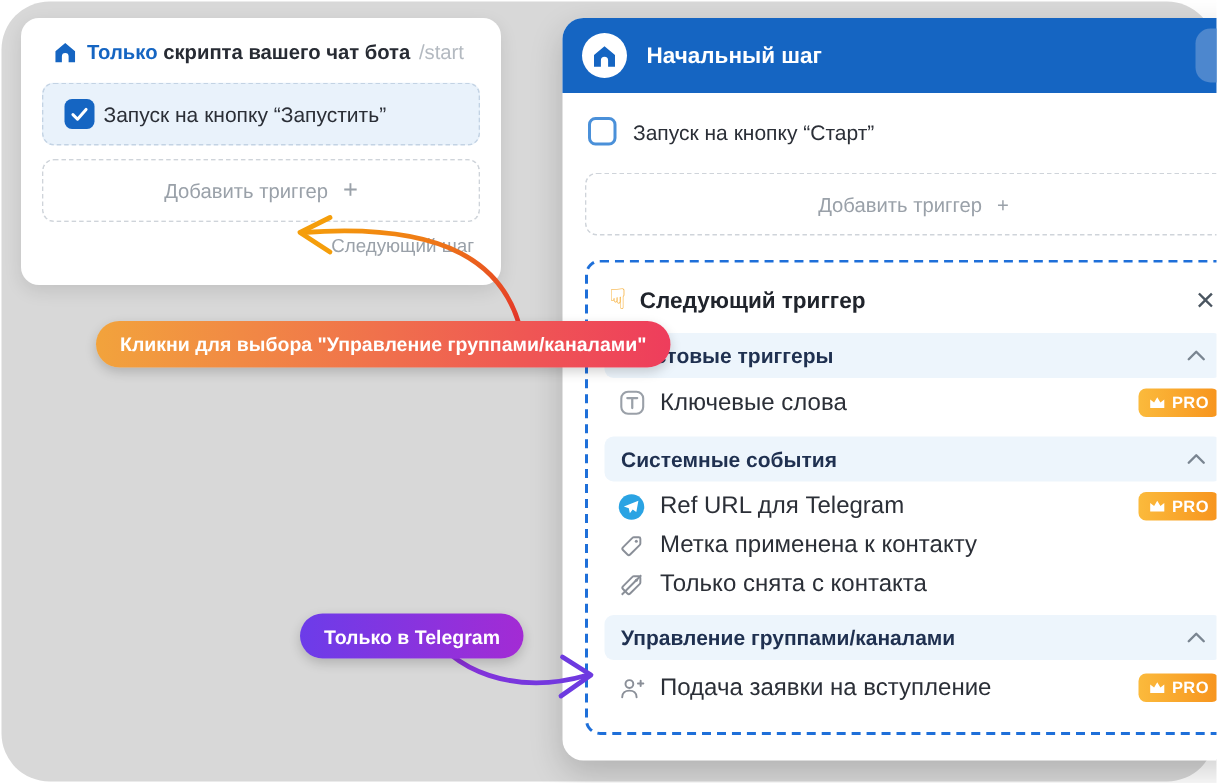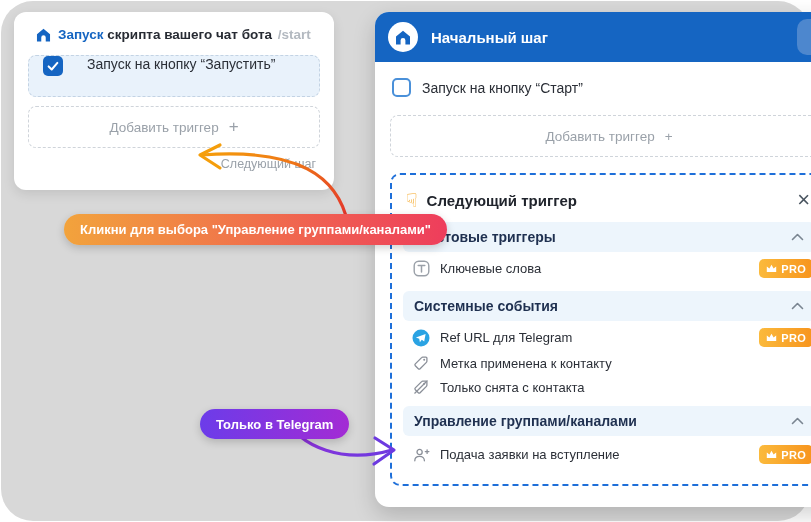--- a/index.html
+++ b/index.html
@@ -5,23 +5,23 @@
   * { margin:0; padding:0; box-sizing:border-box; }
   body { background:#ffffff; font-family:"Liberation Sans", sans-serif; }
   .stage { position:relative; width:811px; height:522px; overflow:hidden; }
   .canvas-bg { position:absolute; inset:1px; background:#d8d8d8; border-radius:32px; }
 
   
   .left-card { position:absolute; left:14px; top:12px; width:320px; height:178px;
     background:#fff; border-radius:12px; box-shadow:0 4px 12px rgba(0,0,0,.10); padding:15px 14px 10px; }
   .lc-title { display:flex; align-items:center; gap:6px; font-size:13.5px; font-weight:700; color:#272b33; padding-left:6px; white-space:nowrap; }
   .lc-title .accent { color:#1565c2; }
-  .lc-title .suffix { color:#b3b9c0; font-weight:700; margin-left:2px; }
+  .lc-title .suffix { color:#b3b9c0; font-weight:400; margin-left:2px; }
   .lc-checkbox-box { margin-top:13px; height:42px; background:#e9f2fb; border:1px dashed #c3d3e4;
-    border-radius:8px; display:flex; align-items:flex-start; gap:24px; padding:0 14px; }
+    border-radius:8px; display:flex; align-items:center; gap:6px; padding:0 14px; }
   .lc-checkbox-box .cb-label, .rc-check-label { font-size:14px; color:#2b2f37; }
   .checkbox-checked { width:20px; height:20px; background:#1565c2; border-radius:5px; flex:0 0 auto;
     display:flex; align-items:center; justify-content:center; }
   .checkbox-empty { width:19px; height:19px; background:#fff; border:2px solid #4a90d9; border-radius:5px; flex:0 0 auto; }
   .add-trigger-box { margin-top:9px; height:42px; border:1px dashed #cfd4da; border-radius:8px;
     display:flex; align-items:center; justify-content:center; gap:10px; color:#9aa1a9; font-size:13.5px; background:#fff; }
   .add-trigger-box .plus { font-size:17px; color:#9aa1a9; }
   .next-step { margin-top:9px; text-align:right; font-size:12.5px; color:#9aa1a9; padding-right:4px; }
 
   
@@ -42,21 +42,21 @@
   
   .picker { margin-top:16px; border:2px dashed #1e6fd9; border-radius:10px; padding:9px 11px 13px; }
   .picker-header { display:flex; align-items:center; gap:9px; height:32px; padding:0 3px; }
   .hand-icon { color:#f5a623; font-size:19px; line-height:1; }
   .picker-title { font-size:15px; font-weight:700; color:#20242c; flex:1; }
   .close-icon { font-size:22px; color:#4a5560; line-height:1; cursor:pointer; padding:0 2px; }
   .section-bar { height:30px; background:#edf5fc; border-radius:6px; margin-top:6px;
     display:flex; align-items:center; padding:0 11px; }
   .section-label { font-size:14px; font-weight:700; color:#1f3050; flex:1; }
   .picker-item { display:flex; align-items:center; gap:10px; padding:7px 2px 7px 9px; }
-  .item-label { font-size:13px; color:#2b2f37; flex:1; }
+  .item-label { font-size:16px; color:#2b2f37; flex:1; }
   .pro-badge { background:linear-gradient(90deg,#fbba3c,#f7941d); border-radius:5px; height:19px;
     display:flex; align-items:center; gap:4px; padding:0 7px; }
   .pro-badge span { color:#fff; font-size:11px; font-weight:700; letter-spacing:.3px; }
   .icon-cell { width:18px; display:flex; align-items:center; justify-content:center; flex:0 0 auto; }
 
   
   .pill { position:absolute; height:31px; border-radius:16px; display:flex; align-items:center;
     color:#fff; font-size:13px; font-weight:600; padding:0 16px; white-space:nowrap;
     box-shadow:0 3px 8px rgba(0,0,0,.18); z-index:30; }
   .pill-orange { left:64px; top:214px; background:linear-gradient(90deg,#f2a33c,#ee3d5c); }
@@ -69,21 +69,21 @@
 <div class="stage">
   <div class="canvas-bg"></div>
 
   <div class="left-card">
     <div class="lc-title">
       <span class="icon-cell">
         <svg width="15" height="14" viewBox="0 0 16 15">
             <path d="M8 .8 15 6.6 V14.5 H10.4 V10.3 a2.4 2.4 0 0 0 -4.8 0 V14.5 H1 V6.6 Z" fill="#1565c2"></path>
           </svg>
       </span>
-      <span><span class="accent">Запуск</span>&nbsp;<span>скрипта вашего чат бота</span>&nbsp;<span class="suffix">/start</span></span>
+      <span><span class="accent">Только</span>&nbsp;<span>скрипта вашего чат бота</span>&nbsp;<span class="suffix">/start</span></span>
     </div>
 
     <div class="lc-checkbox-box">
       <span class="checkbox-checked">
         <svg width="14" height="14" viewBox="0 0 16 16">
             <polyline points="3,8.5 6.5,12 13,4.5" fill="none" stroke="#fff" stroke-width="2.3" stroke-linecap="round" stroke-linejoin="round"></polyline>
           </svg>
       </span>
       <span class="cb-label">Запуск на кнопку “Запустить”</span>
     </div>

